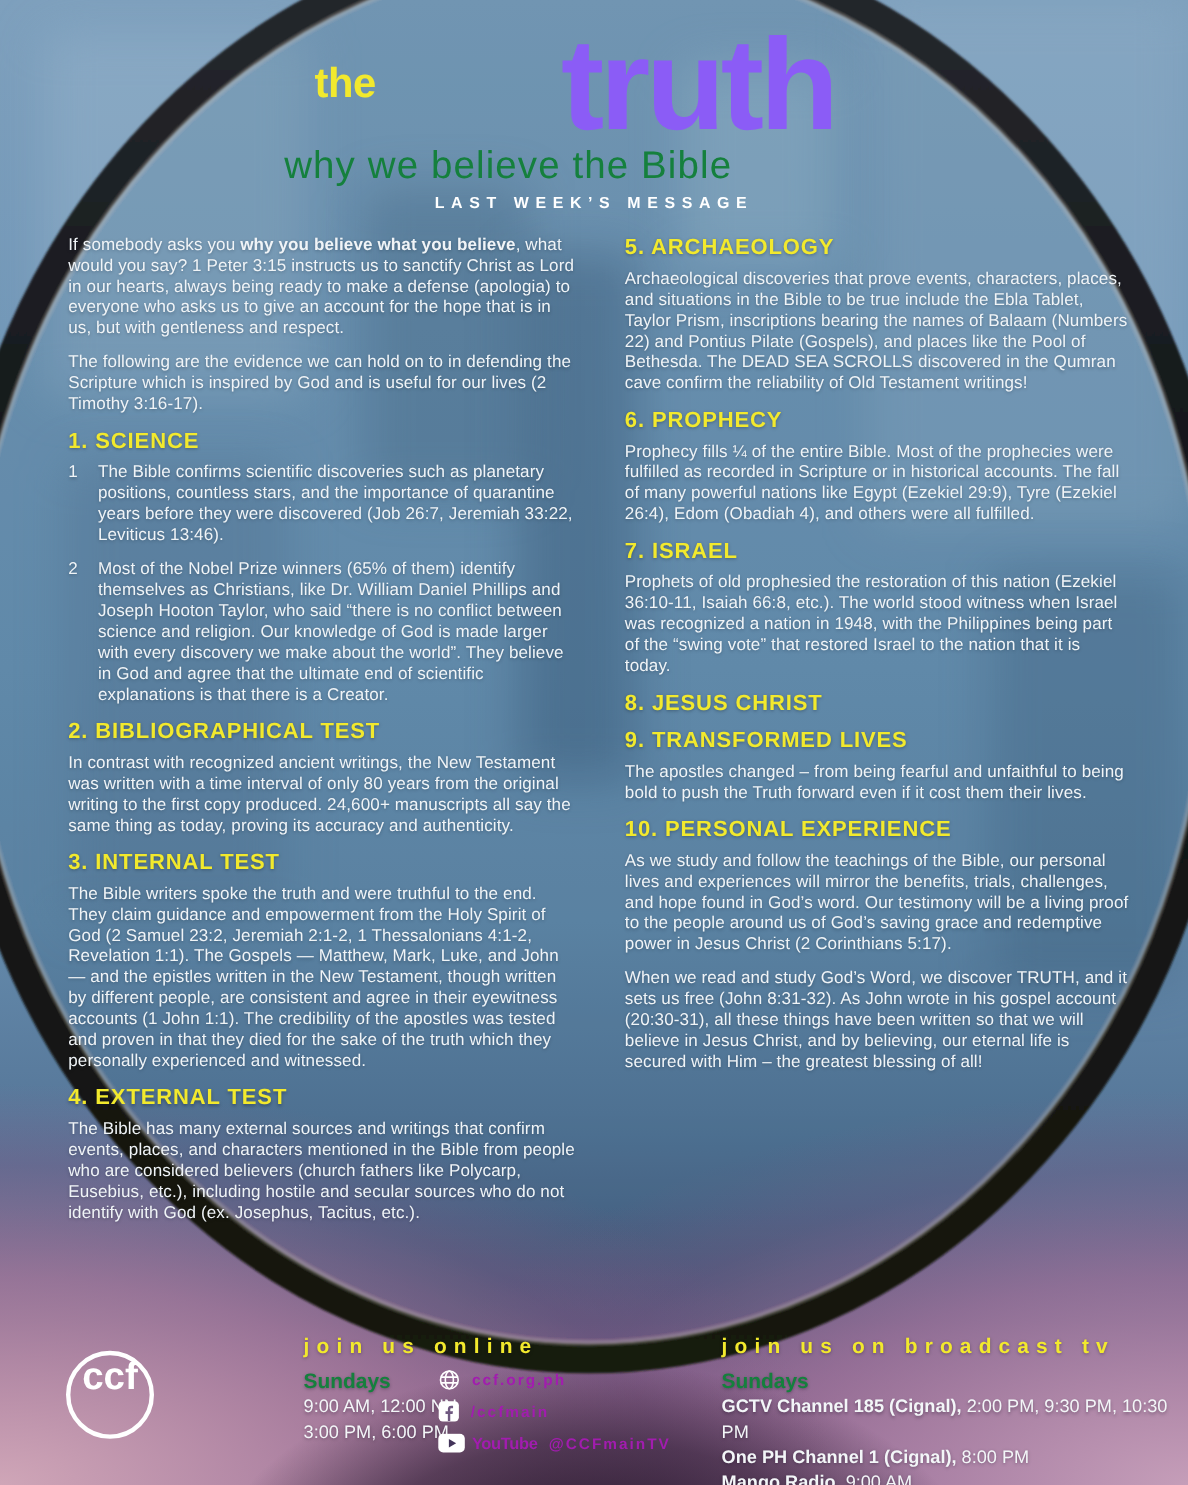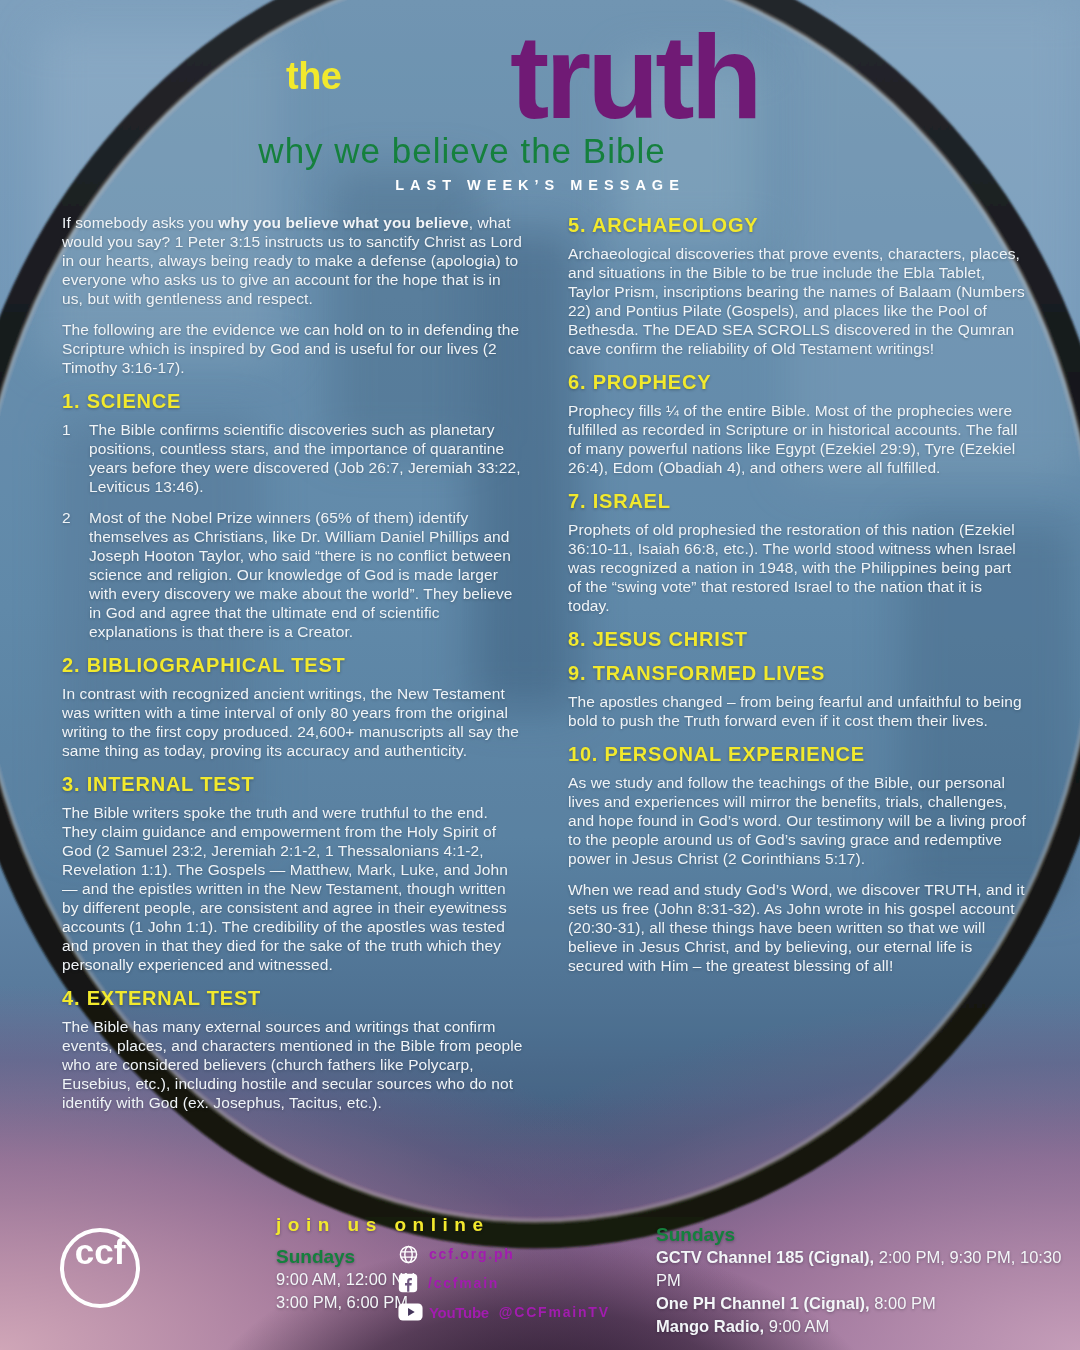--- a/index.html
+++ b/index.html
@@ -14,21 +14,21 @@
     background:
       radial-gradient(45% 70% at 50% 122%, rgba(22,11,26,.95) 0%, rgba(40,25,45,.6) 46%, rgba(40,25,45,0) 72%),
       radial-gradient(90% 120% at 0% 100%, rgba(212,170,186,.95) 0%, rgba(172,125,160,.75) 40%, rgba(140,95,140,.35) 62%, rgba(140,95,140,0) 78%),
       radial-gradient(85% 115% at 100% 100%, rgba(205,165,190,.9) 0%, rgba(165,120,160,.7) 42%, rgba(135,95,140,.3) 64%, rgba(135,95,140,0) 80%),
       linear-gradient(180deg, rgba(124,90,136,0) 0%, rgba(124,90,136,0) 35%, rgba(110,80,120,.45) 62%, rgba(120,85,125,.85) 82%, #7c5a88 100%);
   }
   .ring{position:absolute;left:0;top:0;}
   .eyebrow{position:absolute;left:286px;top:57px;color:var(--yel);font-weight:bold;line-height:1;text-align:left;}
   .eyebrow .l1{display:block;font-size:38px;letter-spacing:-.5px;}
   .eyebrow .l2{display:block;font-size:41px;margin-top:5px;letter-spacing:-.5px;}
-  .big-title{position:absolute;left:510px;top:18px;color:#701a75;font-size:118px;font-weight:bold;letter-spacing:-4px;line-height:1;}
+  .big-title{position:absolute;left:510px;top:18px;color:#8b5cf6;font-size:118px;font-weight:bold;letter-spacing:-4px;line-height:1;}
   .subtitle{position:absolute;left:16px;top:131px;width:892px;text-align:center;color:#15803d;font-size:35px;font-weight:400;letter-spacing:1px;}
   .kicker{position:absolute;left:0;top:177px;width:1080px;text-align:center;color:#fff;font-size:14.5px;font-weight:bold;letter-spacing:6px;}
   :root{--yel:#f2e92d;}
   .col{position:absolute;color:#f0f4f7;font-size:15.5px;line-height:19px;letter-spacing:.1px;text-shadow:0 1px 3px rgba(10,20,35,.28);}
   .col-left{left:62px;top:213px;width:462px;}
   .col-right{left:568px;top:215px;width:460px;}
   .col p{margin:0 0 12px;}
   .col h3{color:var(--yel);font-size:20px;line-height:20px;font-weight:bold;letter-spacing:.8px;margin:14px 0 9px;text-shadow:0 1px 3px rgba(10,20,35,.35);}
   .col section:first-child h3{margin-top:0;}
   .num-item{display:flex;margin:0 0 12px;}
@@ -182,17 +182,18 @@
     <svg viewBox="0 0 28 20" width="25" height="18">
         <rect x="0.5" y="0.5" width="27" height="19" rx="5" fill="#fff"></rect>
         <path d="M11.3 5.6l7.4 4.4-7.4 4.4z" fill="#43345a"></path>
       </svg>
     <span class="brand">YouTube</span>
     <span class="lbl">@CCFmainTV</span>
   </div>
 </div>
 
 <div class="fblock f-broadcast">
+  <div class="f-head">join us on broadcast tv</div>
   <div class="f-day">Sundays</div>
   <div class="f-line"><span class="b">GCTV Channel 185 (Cignal),</span><span> 2:00 PM, 9:30 PM, 10:30 PM</span></div>
   <div class="f-line"><span class="b">One PH Channel 1 (Cignal),</span><span> 8:00 PM</span></div>
   <div class="f-line"><span class="b">Mango Radio,</span><span> 9:00 AM</span></div>
 </div>
 
 </body></html>

